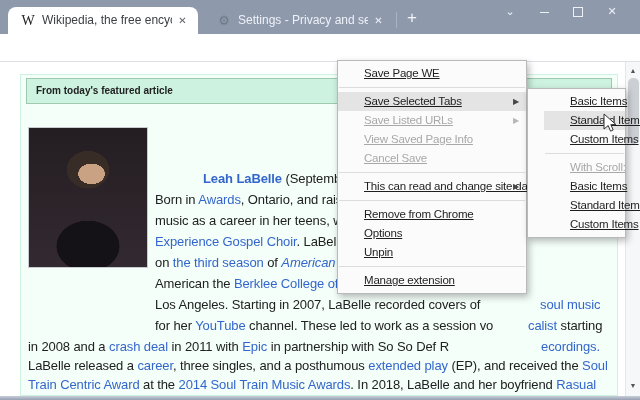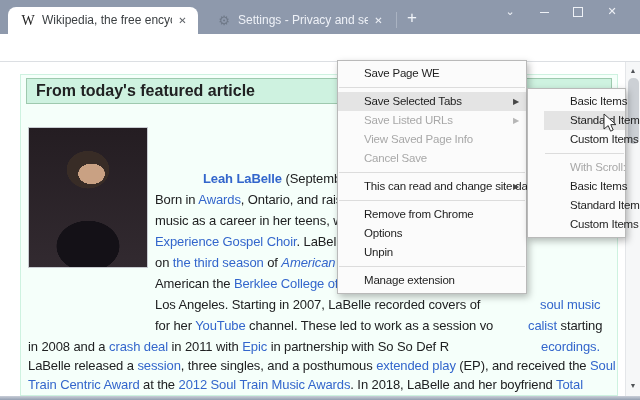--- a/index.html
+++ b/index.html
@@ -31,40 +31,40 @@
   .tbtn{position:absolute;top:39px;width:20px;height:20px;}
   #omnibox{position:absolute;left:84px;top:38px;width:338px;height:21px;background:#f0f2f5;border-radius:11px;}
   #omnibox .lock{position:absolute;left:14px;top:4px;}
   #url-text{position:absolute;left:32px;top:0;line-height:21px;font-size:13px;color:#27292d;white-space:nowrap;}
   #save-we-button{position:absolute;left:509px;top:39px;width:23px;height:21px;border-radius:4px;}
   #avatar-button{position:absolute;left:594px;top:39px;width:20px;height:20px;}
   
   #content{position:absolute;left:0;top:62px;width:640px;height:338px;background:#fff;}
   #tfa-box{position:absolute;left:20px;top:12px;width:598px;height:322px;background:#f5fffa;border:1px solid #cef2e0;box-sizing:border-box;}
   #tfa-header{position:absolute;left:26px;top:16px;width:586px;height:26px;background:#cef2e0;border:1px solid #9ec9ae;
-    box-sizing:border-box;line-height:24px;padding-left:9px;font-size:16px;font-weight:bold;color:#202122;}
+    box-sizing:border-box;line-height:24px;padding-left:9px;font-size:10px;font-weight:bold;color:#202122;}
   #article-image{position:absolute;left:28px;top:65px;width:120px;height:141px;border:1px solid #c8ccd1;box-sizing:border-box;
     background:
       radial-gradient(ellipse 22px 17px at 53% 33%, #c9a183 60%, rgba(0,0,0,0) 61%),
       radial-gradient(ellipse 34px 30px at 50% 30%, #382c26 62%, rgba(0,0,0,0) 63%),
       radial-gradient(ellipse 52px 42px at 50% 85%, #141117 60%, rgba(0,0,0,0) 61%),
       linear-gradient(#241d22,#322a30);}
   .text-line{position:absolute;font-size:13px;line-height:16px;letter-spacing:-0.1px;color:#202122;white-space:pre;}
   .text-line .lnk{color:#3366cc;}
   
   #scrollbar{position:absolute;left:625px;top:62px;width:15px;height:334px;background:#f6f7f8;border-left:1px solid #e4e6e9;box-sizing:border-box;}
   .sb-arrow{position:absolute;left:0;width:14px;height:14px;text-align:center;font-size:7px;color:#505357;line-height:14px;}
   #sb-thumb{position:absolute;left:2px;top:16px;width:11px;height:66px;background:#ccd0d5;border-radius:5px;}
   
   .menu{position:absolute;background:#fbfbfb;border:1px solid #b9b9b9;box-shadow:2px 3px 7px rgba(0,0,0,.28);
     padding:3px 0;z-index:50;box-sizing:border-box;}
   #main-menu{left:337px;top:60px;width:190px;}
   #sub-menu{left:527px;top:88px;width:99px;z-index:60;padding-left:16px;}
   .menu-item{position:relative;height:19px;line-height:19px;padding-left:26px;font-size:11.5px;letter-spacing:-0.2px;
-    color:#1e1e1e;white-space:nowrap;}
+    color:#1e1e1e;white-space:nowrap;text-decoration:underline;}
   .menu-item.hl{background:#e4e4e4;}
   .menu-item.dis{color:#a8a8a8;}
   .menu-item .arrow{position:absolute;right:7px;top:0;font-size:8px;color:#464646;}
   .menu-item.dis .arrow{color:#b6b6b6;}
   .menu-sep{height:1px;background:#dcdcdc;margin:4px 1px;}
   
   #window-bottom-edge{position:absolute;left:0;top:396px;width:640px;height:4px;
     background:linear-gradient(#c9ced8,#949fb1);}
   #mouse-cursor{position:absolute;left:603px;top:113px;z-index:100;}
 </style>
@@ -171,22 +171,22 @@
         <div class="text-line" style="left: 155px; top: 151px;"><span>music as a career in her teens, with the Total</span></div>
         <div class="text-line" style="left: 155px; top: 172px;"><span class="lnk">Experience Gospel Choir</span><span>. LaBelle came in twelfth place</span></div>
         <div class="text-line" style="left: 155px; top: 193px;"><span>on </span><span class="lnk">the third season</span><span> of </span><span class="lnk" style="font-style: italic;">American Idol</span><span> in 2004.</span></div>
         <div class="text-line" style="left: 155px; top: 214px;"><span>American the </span><span class="lnk">Berklee College of Music</span><span>, she moved to</span></div>
         <div class="text-line" style="left: 155px; top: 235px;"><span>Los Angeles. Starting in 2007, LaBelle recorded covers of</span></div>
         <div class="text-line" style="left: 540px; top: 235px;"><span class="lnk">soul music</span></div>
         <div class="text-line" style="left: 155px; top: 256px;"><span>for her </span><span class="lnk">YouTube</span><span> channel. These led to work as a session vo</span></div>
         <div class="text-line" style="left: 528px; top: 256px;"><span class="lnk">calist</span><span> starting</span></div>
         <div class="text-line" style="left: 28px; top: 277px;"><span>in 2008 and a </span><span class="lnk">crash deal</span><span> in 2011 with </span><span class="lnk">Epic</span><span> in partnership with So So Def R</span></div>
         <div class="text-line" style="left: 541px; top: 277px;"><span class="lnk">ecordings.</span></div>
-        <div class="text-line" style="left: 28px; top: 296px;"><span>LaBelle released a </span><span class="lnk">session</span><span>, three singles, and a posthumous </span><span class="lnk">extended play</span><span> (EP), and received the </span><span class="lnk">Soul</span></div>
-        <div class="text-line" style="left: 28px; top: 315px;"><span class="lnk">Train Centric Award</span><span> at the </span><span class="lnk">2012 Soul Train Music Awards</span><span>. In 2018, LaBelle and her boyfriend </span><span class="lnk">Total</span></div>
+        <div class="text-line" style="left: 28px; top: 296px;"><span>LaBelle released a </span><span class="lnk">career</span><span>, three singles, and a posthumous </span><span class="lnk">extended play</span><span> (EP), and received the </span><span class="lnk">Soul</span></div>
+        <div class="text-line" style="left: 28px; top: 315px;"><span class="lnk">Train Centric Award</span><span> at the </span><span class="lnk">2014 Soul Train Music Awards</span><span>. In 2018, LaBelle and her boyfriend </span><span class="lnk">Rasual</span></div>
         <div class="text-line" style="left: 28px; top: 333px;"><span class="lnk">Butler</span><span> died in a car crash in Los Angeles. (</span><span class="lnk" style="font-weight: bold;">Full article...</span><span>)</span></div>
       </div>
   </div>
 
   <div id="scrollbar">
     <div class="sb-arrow" style="top:2px;">▲</div>
     <div id="sb-thumb"></div>
     <div class="sb-arrow" style="bottom:3px;">▼</div>
   </div>
 

